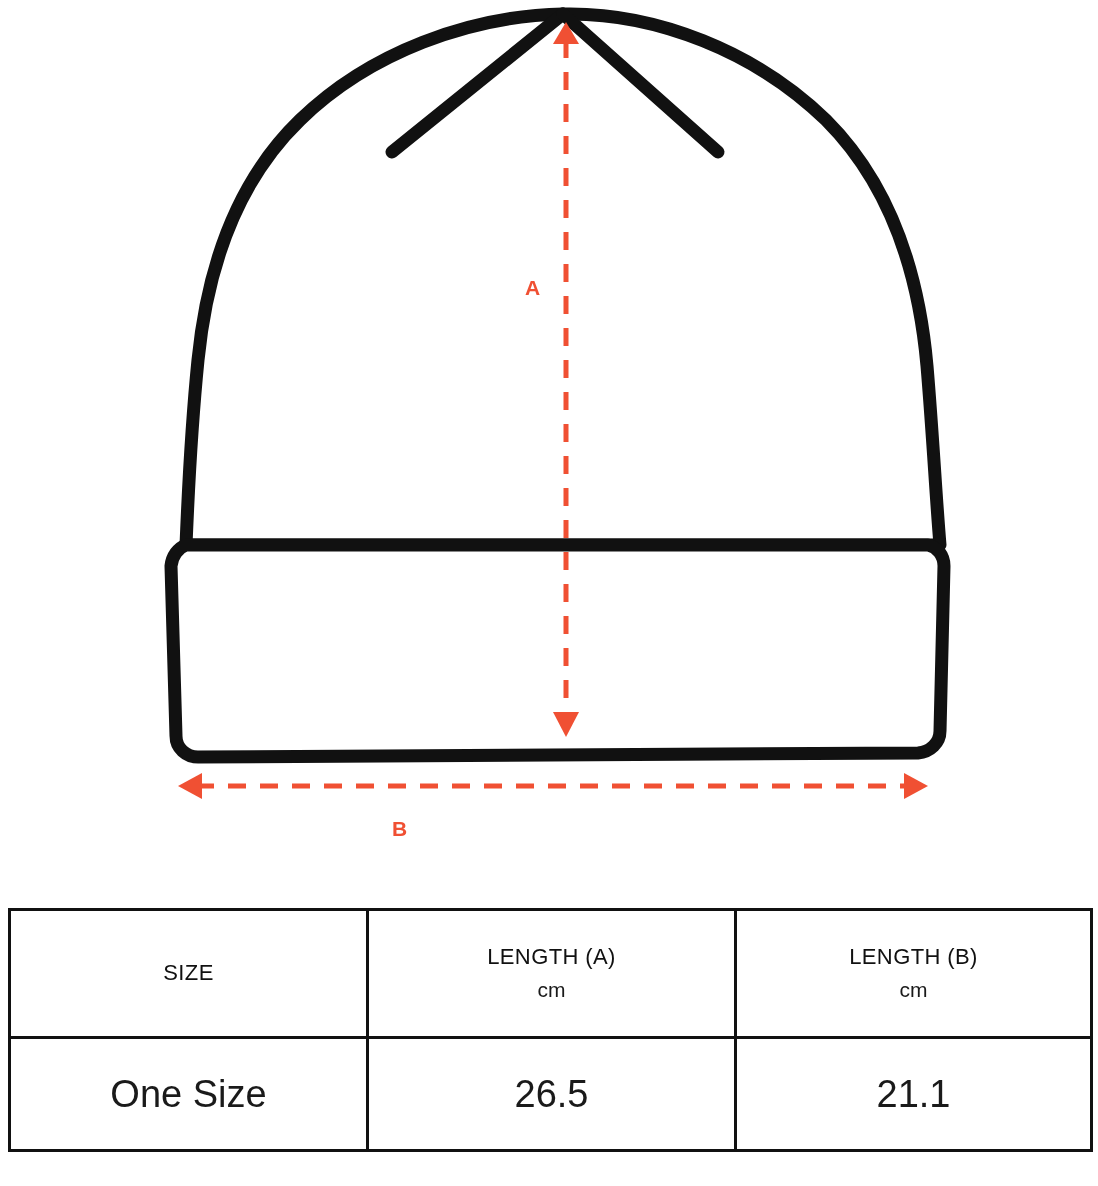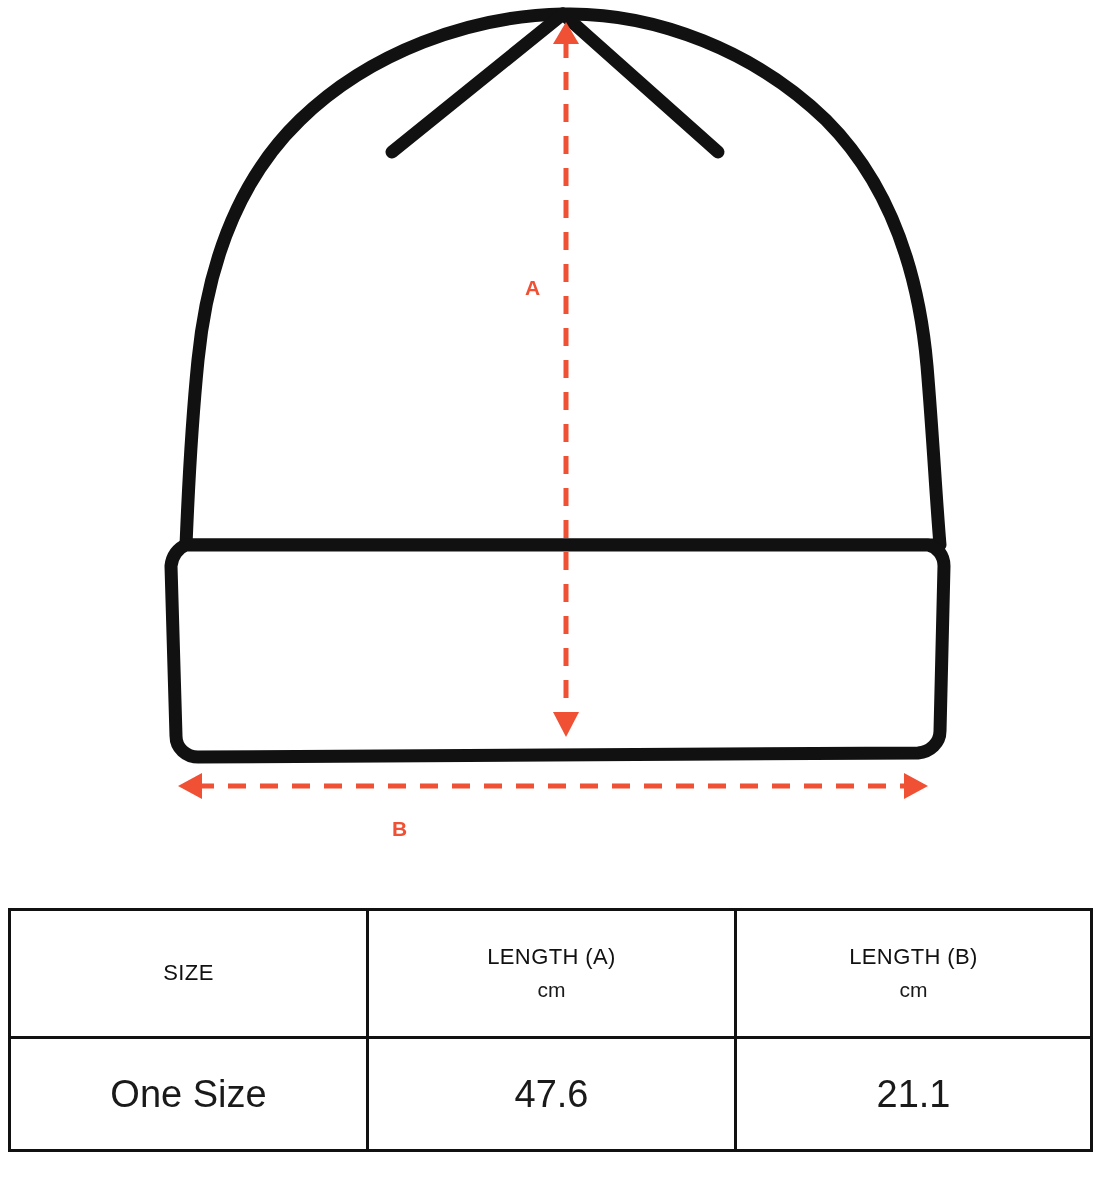--- a/index.html
+++ b/index.html
@@ -152,20 +152,20 @@
           </th>
           <th>
             <span class="th-main">LENGTH (B)</span>
             <span class="th-unit">cm</span>
           </th>
         </tr>
       </thead>
       <tbody>
         <tr>
           <td>One Size</td>
-          <td>47.6</td>
+          <td>26.5</td>
           <td>21.1</td>
         </tr>
       </tbody>
     </table>
   </div>
 
 </div>
 
 </body></html>

